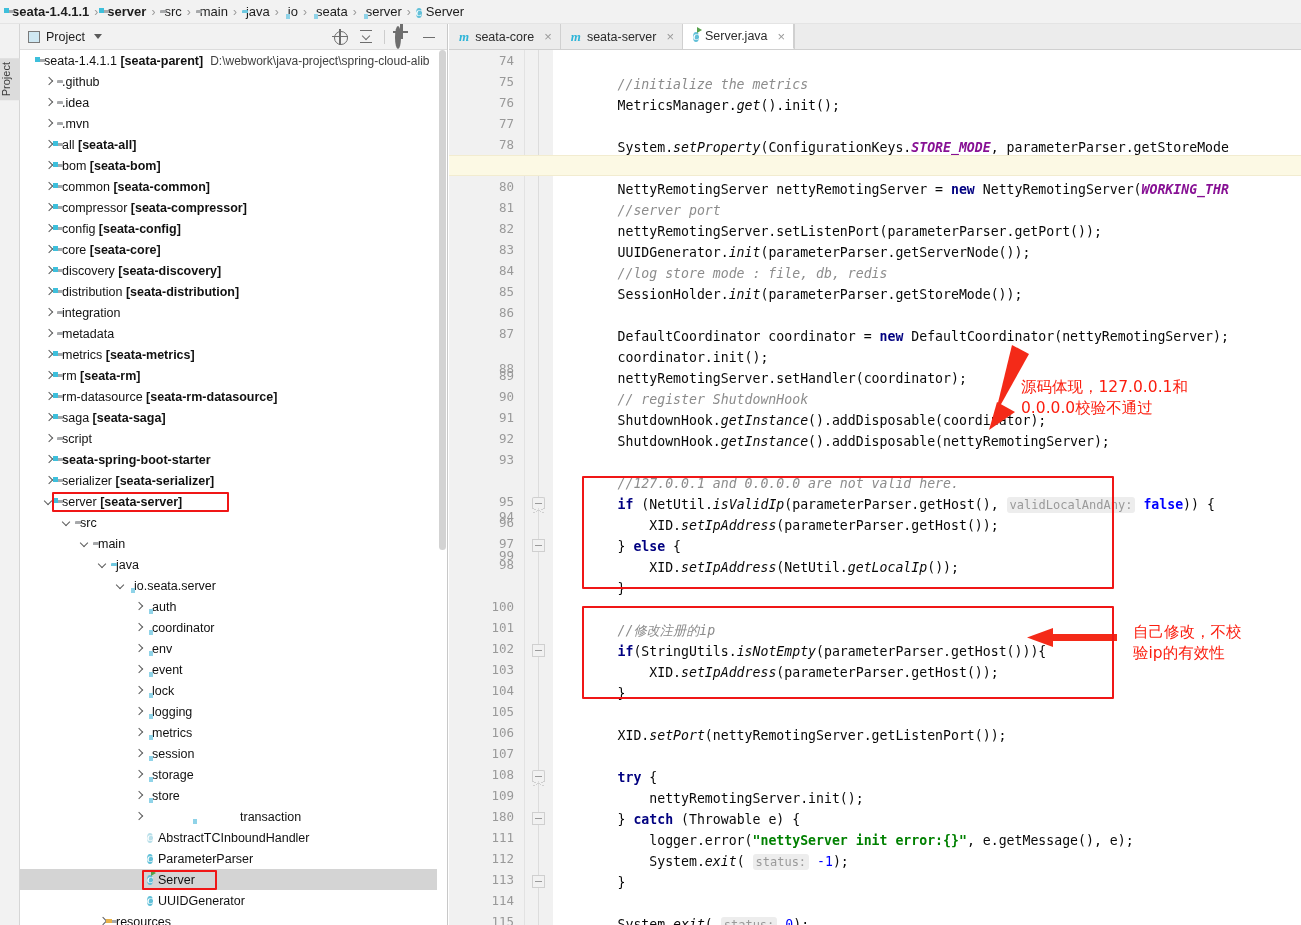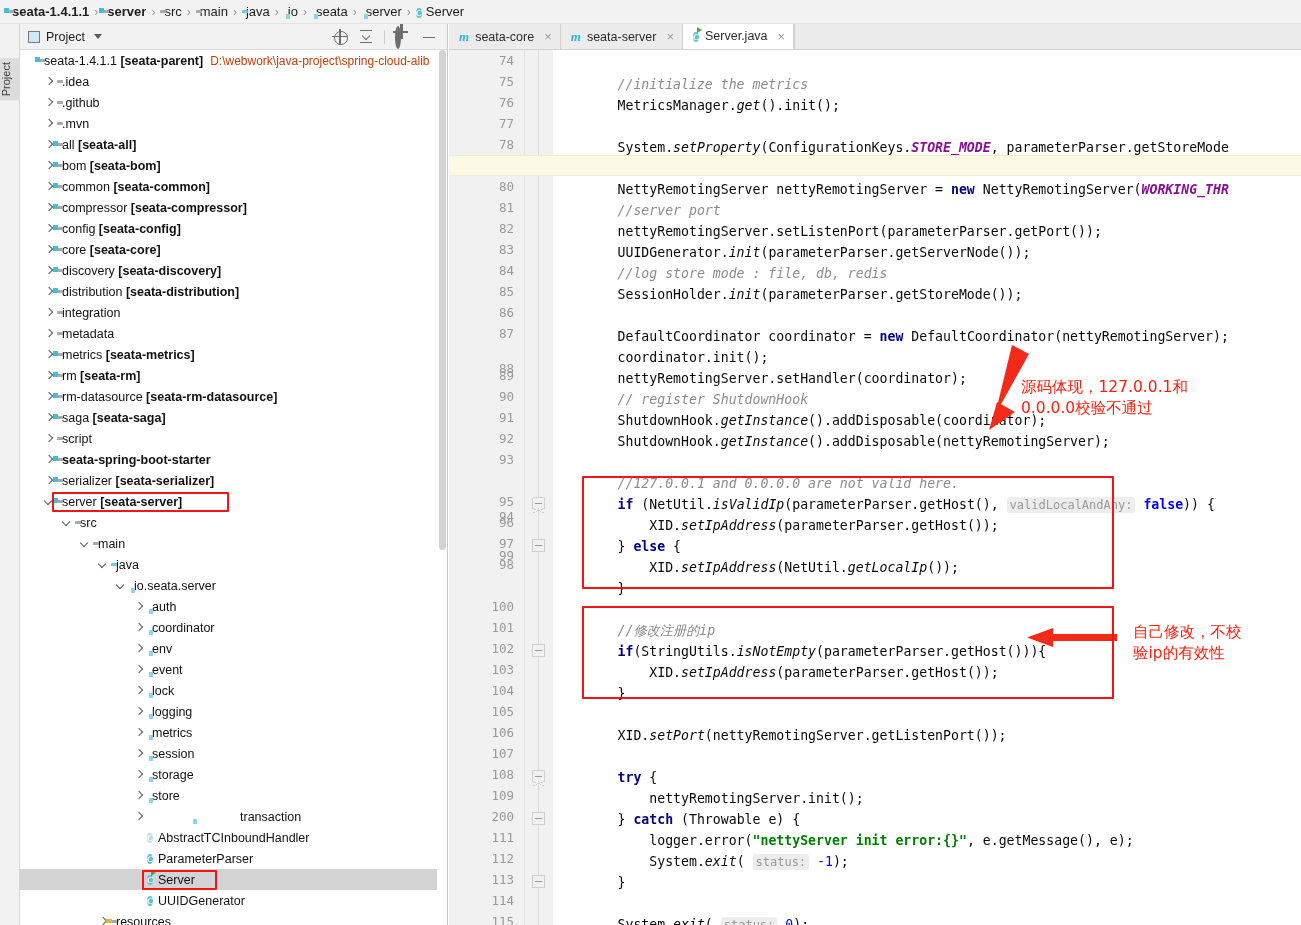--- a/index.html
+++ b/index.html
@@ -158,21 +158,21 @@
     border-top: 1.6px solid #5c5c5c; border-right: 1.6px solid #5c5c5c;
     transform: rotate(45deg);
   }
   .arrow.d:before {
     content: ""; position: absolute; left: 1px; top: 2px; width: 5px; height: 5px;
     border-top: 1.6px solid #5c5c5c; border-right: 1.6px solid #5c5c5c;
     transform: rotate(135deg);
   }
   .row .lbl { margin-left: 5px; }
   .row .lbl .b { font-weight: bold; }
-  .row .path { color: #c2410c; margin-left: 7px; font-size: 12px; }
+  .row .path { color: #404040; margin-left: 7px; font-size: 12px; }
   .red-box {
     position: absolute; border: 2.5px solid #f01616; border-radius: 1px;
     pointer-events: none;
   }
 
   
   .panel-vscroll {
     position: absolute; right: 0; top: 26px; width: 10px; height: 875px; background: #fff;
   }
   .panel-vthumb {
@@ -341,26 +341,26 @@
     <div class="tree" id="tree">
         <div class="row" style="padding-left: 6px;">
           <span class="arrow"></span>
           <span class="ico"><span class="ico-folder mod"></span></span>
           <span class="lbl">seata-1.4.1.1 <span class="b">[seata-parent]</span></span>
           <span class="path">D:\webwork\java-project\spring-cloud-alib</span>
         </div>
         <div class="row" style="padding-left: 24px;">
           <span class="arrow r"></span>
           <span class="ico"><span class="ico-folder"></span></span>
+          <span class="lbl">.github</span>
+        </div>
+        <div class="row" style="padding-left: 24px;">
+          <span class="arrow r"></span>
+          <span class="ico"><span class="ico-folder"></span></span>
           <span class="lbl">.idea</span>
-        </div>
-        <div class="row" style="padding-left: 24px;">
-          <span class="arrow r"></span>
-          <span class="ico"><span class="ico-folder"></span></span>
-          <span class="lbl">.github</span>
         </div>
         <div class="row" style="padding-left: 24px;">
           <span class="arrow r"></span>
           <span class="ico"><span class="ico-folder"></span></span>
           <span class="lbl">.mvn</span>
         </div>
         <div class="row" style="padding-left: 24px;">
           <span class="arrow r"></span>
           <span class="ico"><span class="ico-folder mod"></span></span>
           <span class="lbl">all <span class="b">[seata-all]</span></span>
@@ -608,21 +608,21 @@
           <div class="ln" style="top: 549px;">100</div>
           <div class="ln" style="top: 570px;">101</div>
           <div class="ln" style="top: 591px;">102</div>
           <div class="ln" style="top: 612px;">103</div>
           <div class="ln" style="top: 633px;">104</div>
           <div class="ln" style="top: 654px;">105</div>
           <div class="ln" style="top: 675px;">106</div>
           <div class="ln" style="top: 696px;">107</div>
           <div class="ln" style="top: 717px;">108</div>
           <div class="ln" style="top: 738px;">109</div>
-          <div class="ln" style="top: 759px;">200</div>
+          <div class="ln" style="top: 759px;">180</div>
           <div class="ln" style="top: 780px;">111</div>
           <div class="ln" style="top: 801px;">112</div>
           <div class="ln" style="top: 822px;">113</div>
           <div class="ln" style="top: 843px;">114</div>
           <div class="ln" style="top: 864px;">115</div>
         </div>
         <div class="hl-line" style="top: 105px; left: 0px; width: 104px; position: absolute;"></div>
       <div class="gutter-fold" id="foldgutter">
         <div class="fold-line"></div>
       <div class="fold-mark open" style="top: 447px;"></div>

